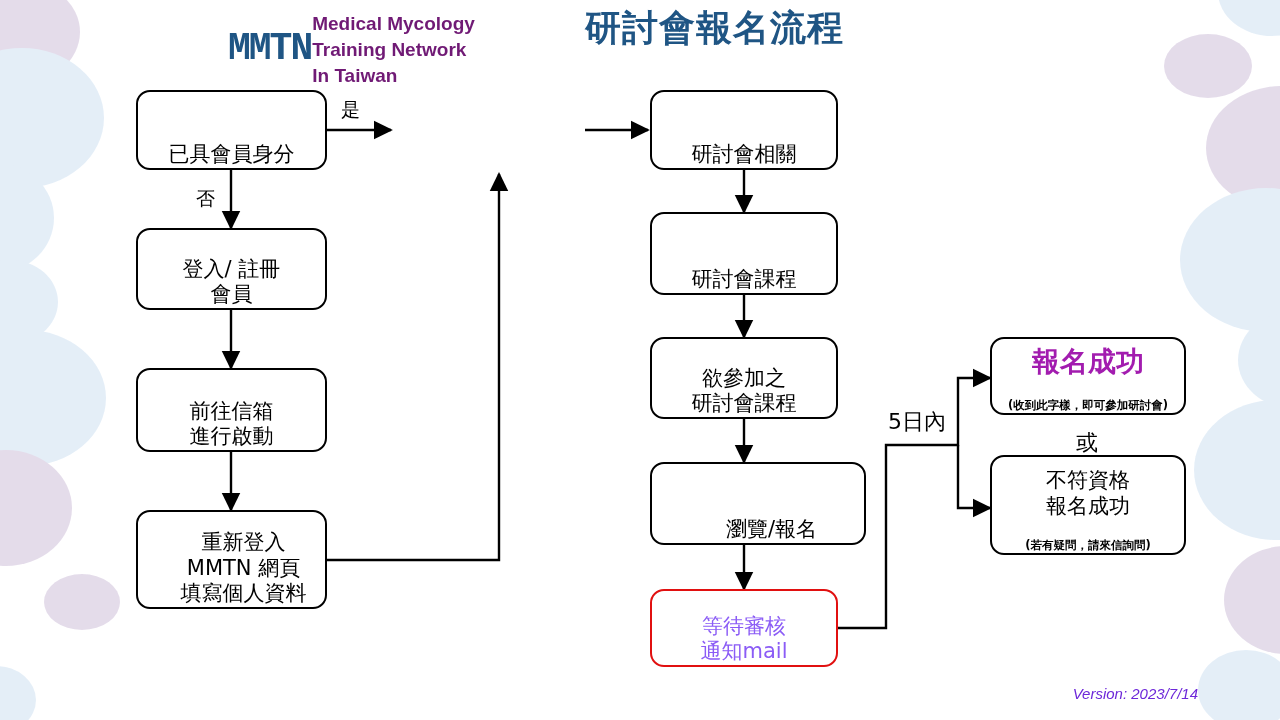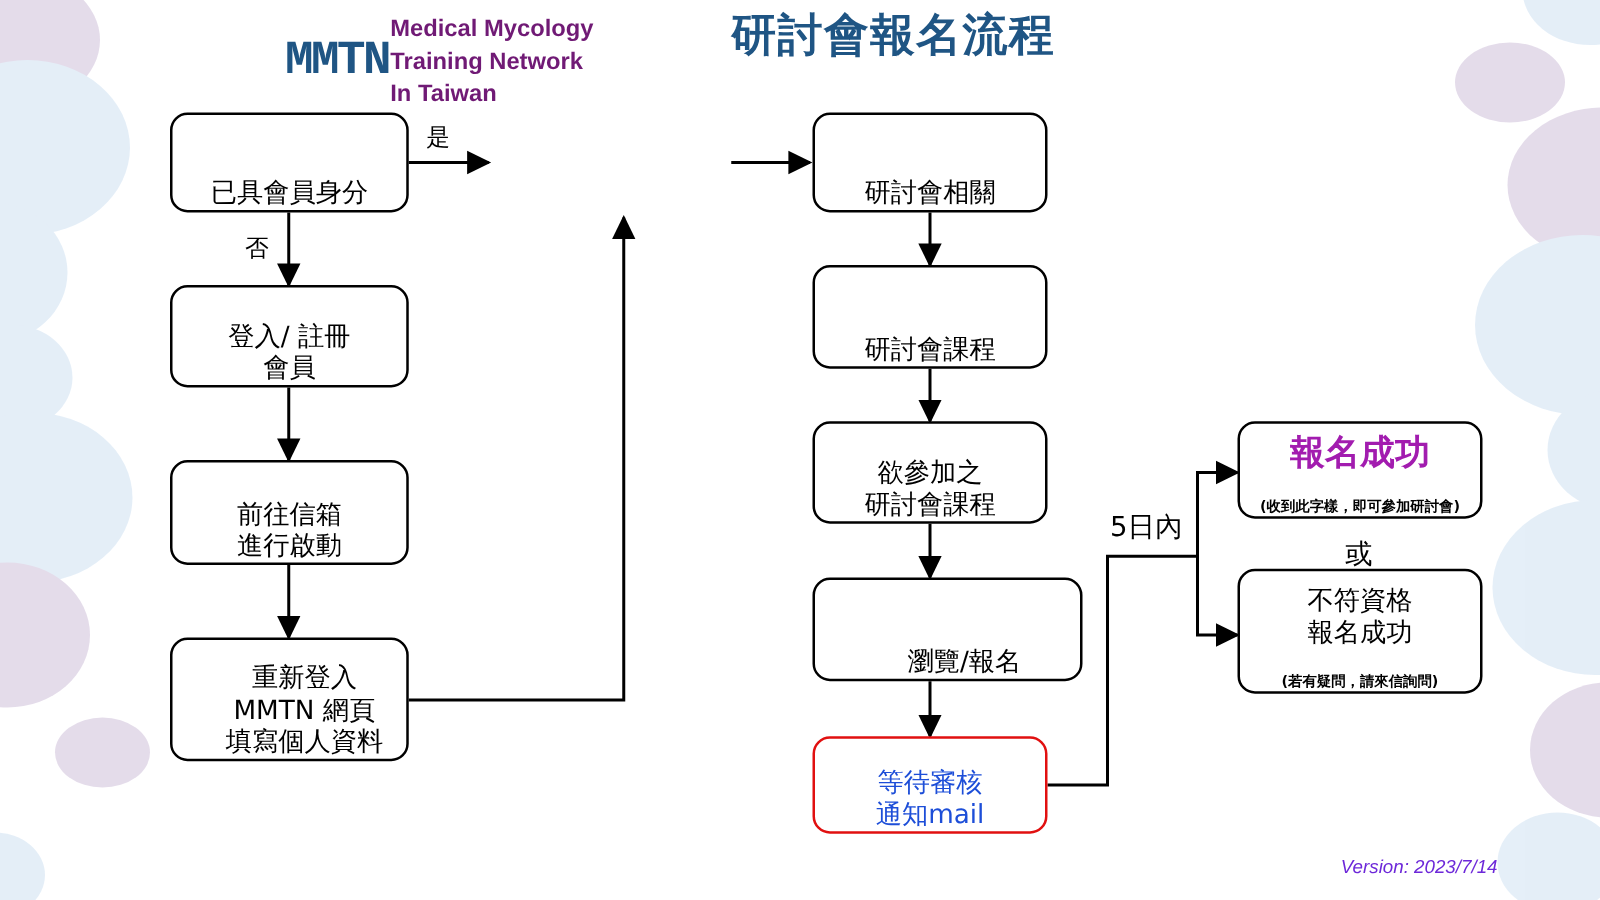--- a/index.html
+++ b/index.html
@@ -78,21 +78,21 @@
     justify-content: flex-end;
     text-align: center;
     font-family: "DejaVu Sans", "Liberation Sans", sans-serif;
     font-size: 21px;
     line-height: 1.22;
     color: #000000;
   }
   .node .ln { display: block; white-space: nowrap; }
   .node.red {
     border-color: #e11010;
-    color: #1d4ed8;
+    color: #8b5cf6;
   }
   .node .hl {
     color: #a21caf;
     font-weight: bold;
     font-size: 28px;
   }
   .node .sub {
     font-size: 11.5px;
     line-height: 1.2;
     color: #000000;

